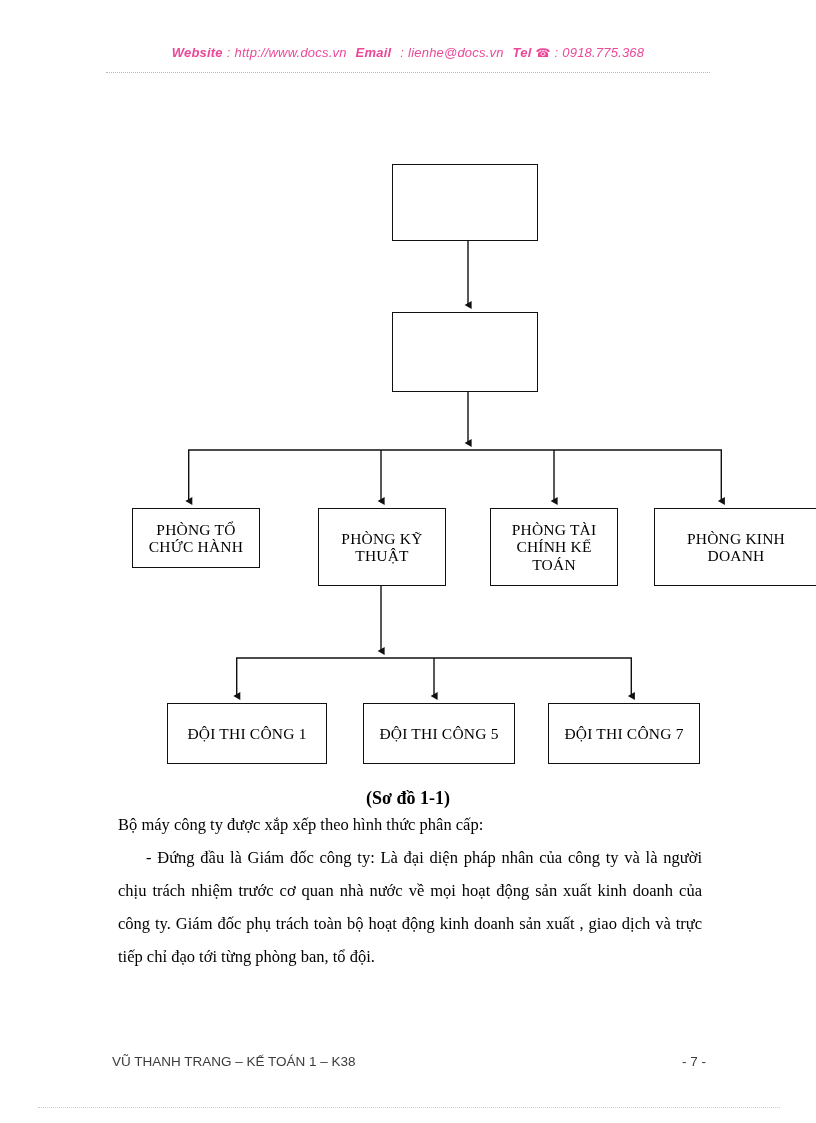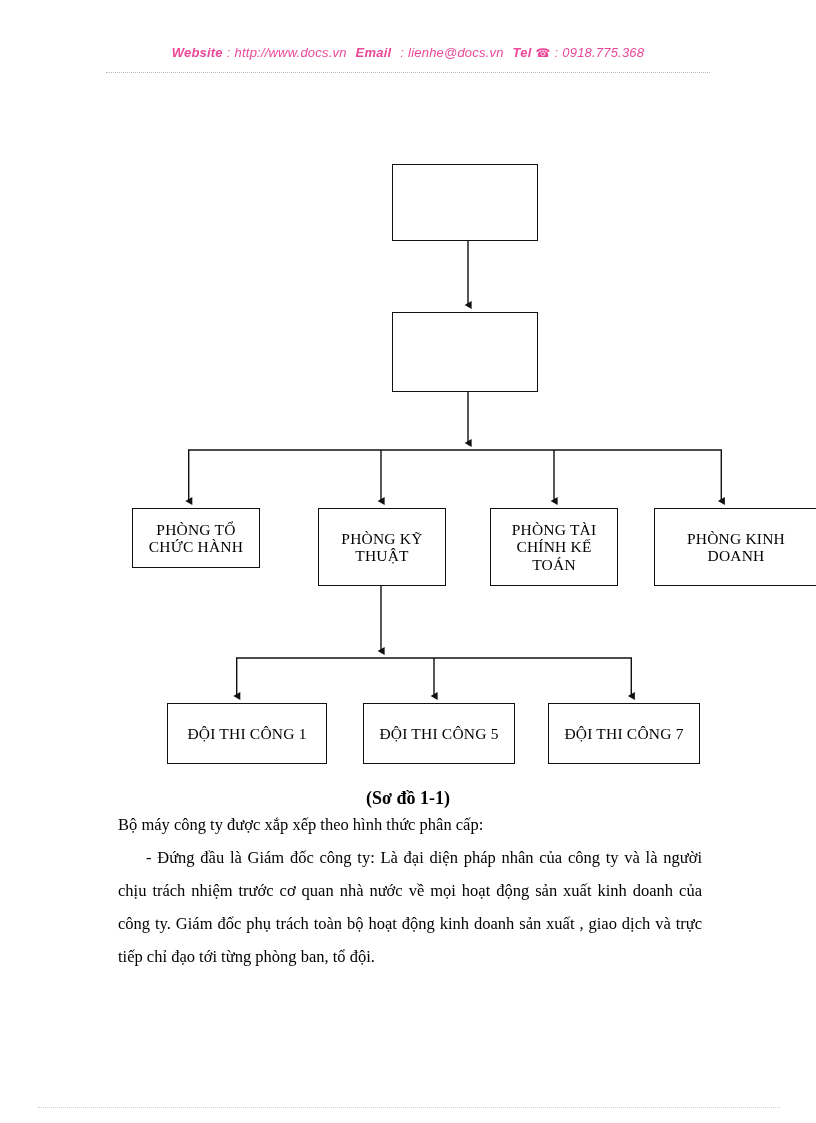--- a/index.html
+++ b/index.html
@@ -235,15 +235,19 @@
     </div>
 
     <div class="figure-caption">(Sơ đồ 1-1)</div>
   </div>
 
   <div class="body-text">
     <p>Bộ máy công ty được xắp xếp theo hình thức phân cấp:</p>
     <p class="indent">- Đứng đầu là Giám đốc công ty:  Là đại diện pháp nhân của công ty và là người chịu trách nhiệm trước cơ quan nhà nước về mọi hoạt động sản xuất kinh doanh của công ty. Giám đốc phụ trách toàn bộ hoạt động kinh doanh sản xuất , giao dịch và trực tiếp chỉ đạo tới từng phòng ban, tổ đội.</p>
   </div>
 
+  <div class="doc-footer">
+    <span>VŨ THANH TRANG – KẾ TOÁN 1 – K38</span>
+    <span>- 7 -</span>
+  </div>
   <div class="footer-rule"></div>
 
 </div>
 
 </body></html>

